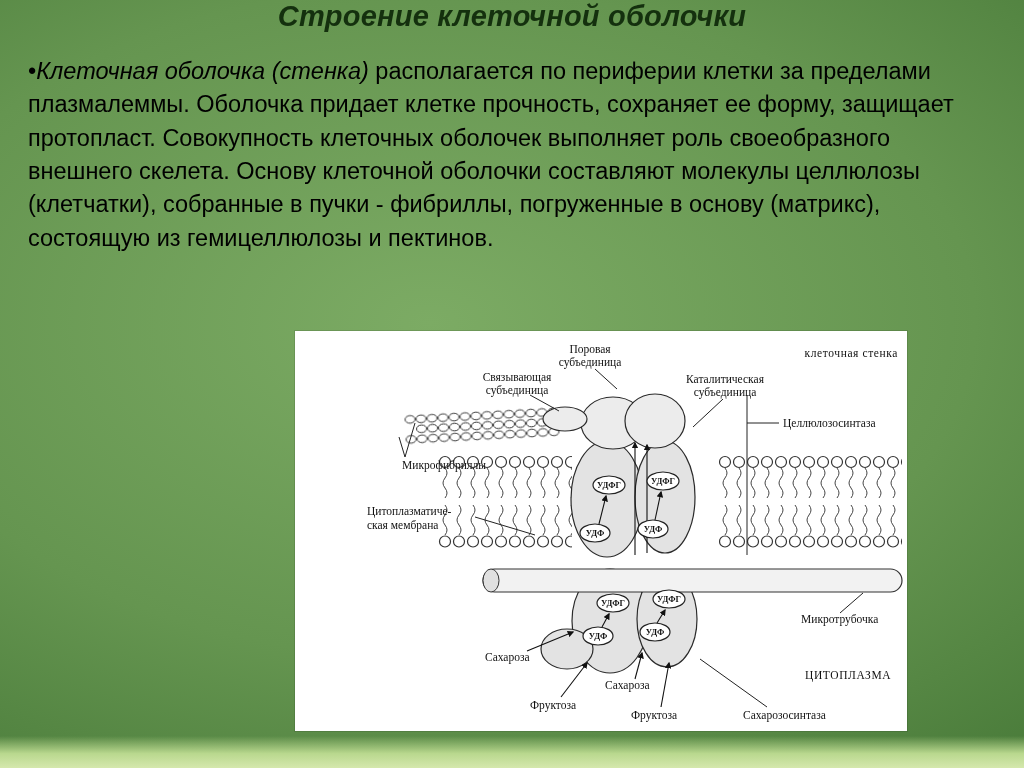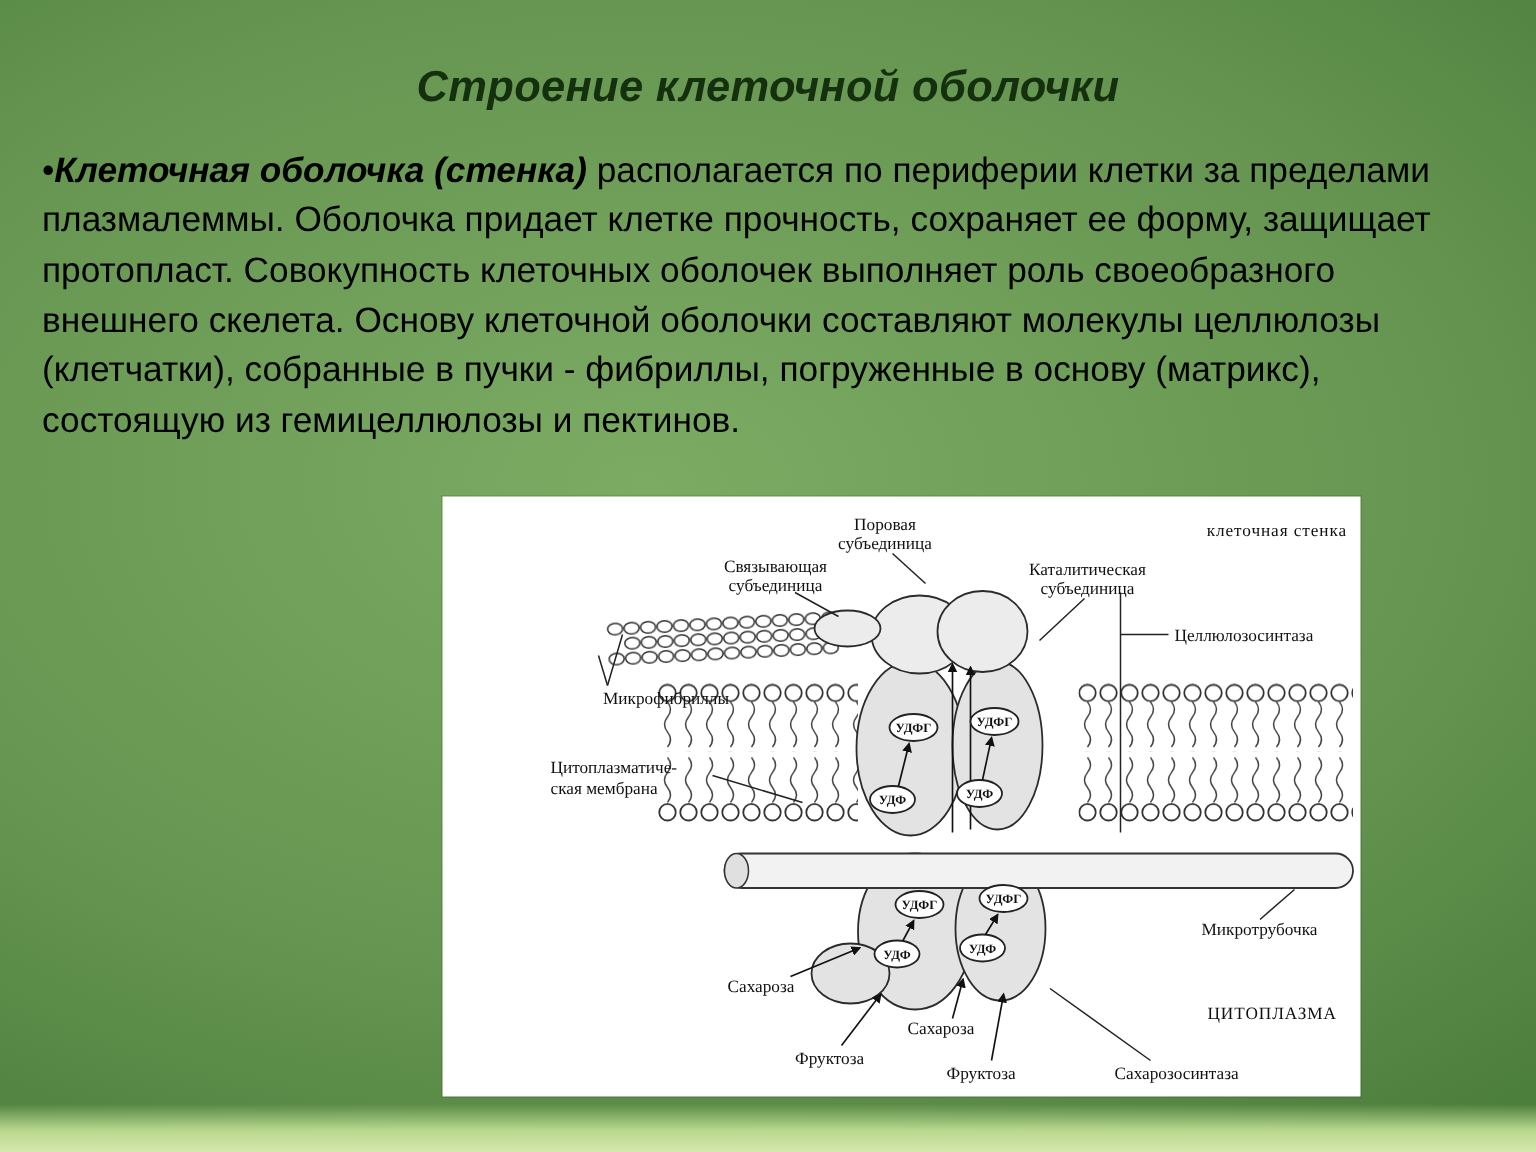--- a/index.html
+++ b/index.html
@@ -8,29 +8,29 @@
     position:relative; overflow:hidden;
     font-family:"Liberation Sans", sans-serif;
     background: radial-gradient(ellipse 140% 115% at 42% 42%,
       #7cab64 0%, #659550 38%, #467837 68%, #2a5626 100%);
   }
   .bottom-band {
     position:absolute; left:0; right:0; bottom:0; height:32px;
     background: linear-gradient(to bottom, rgba(140,180,100,0) 0%, #b9d88e 55%, #d5e8ad 100%);
   }
   h1.slide-title {
-    text-align:center; padding-top:42px;
+    text-align:center; 
     font-size:29px; font-style:italic; font-weight:bold;
     color:#14300e; letter-spacing:0.2px;
   }
   .body-text {
     margin:22px 28px 0 28px; max-width:968px;
     font-size:23.5px; line-height:1.42; color:#000;
   }
-  .body-text .lead { font-style:italic; font-weight:bold; }
+  .body-text .lead { font-style:italic; font-weight:normal; }
   .diagram-box {
     position:absolute; left:295px; top:331px; width:612px; height:400px;
     background:#ffffff; box-shadow:0 0 0 1px rgba(0,0,0,0.10);
   }
   svg text { font-family:"Liberation Serif", serif; fill:#111; }
   .lbl  { font-size:11.5px; }
   .lbl-caps { font-size:11.5px; letter-spacing:0.6px; }
   .node-t { font-size:8.5px; font-weight:bold; }
   .lead-line { stroke:#222; stroke-width:1; fill:none; }
   .arrow { stroke:#111; stroke-width:1.1; fill:none; }

